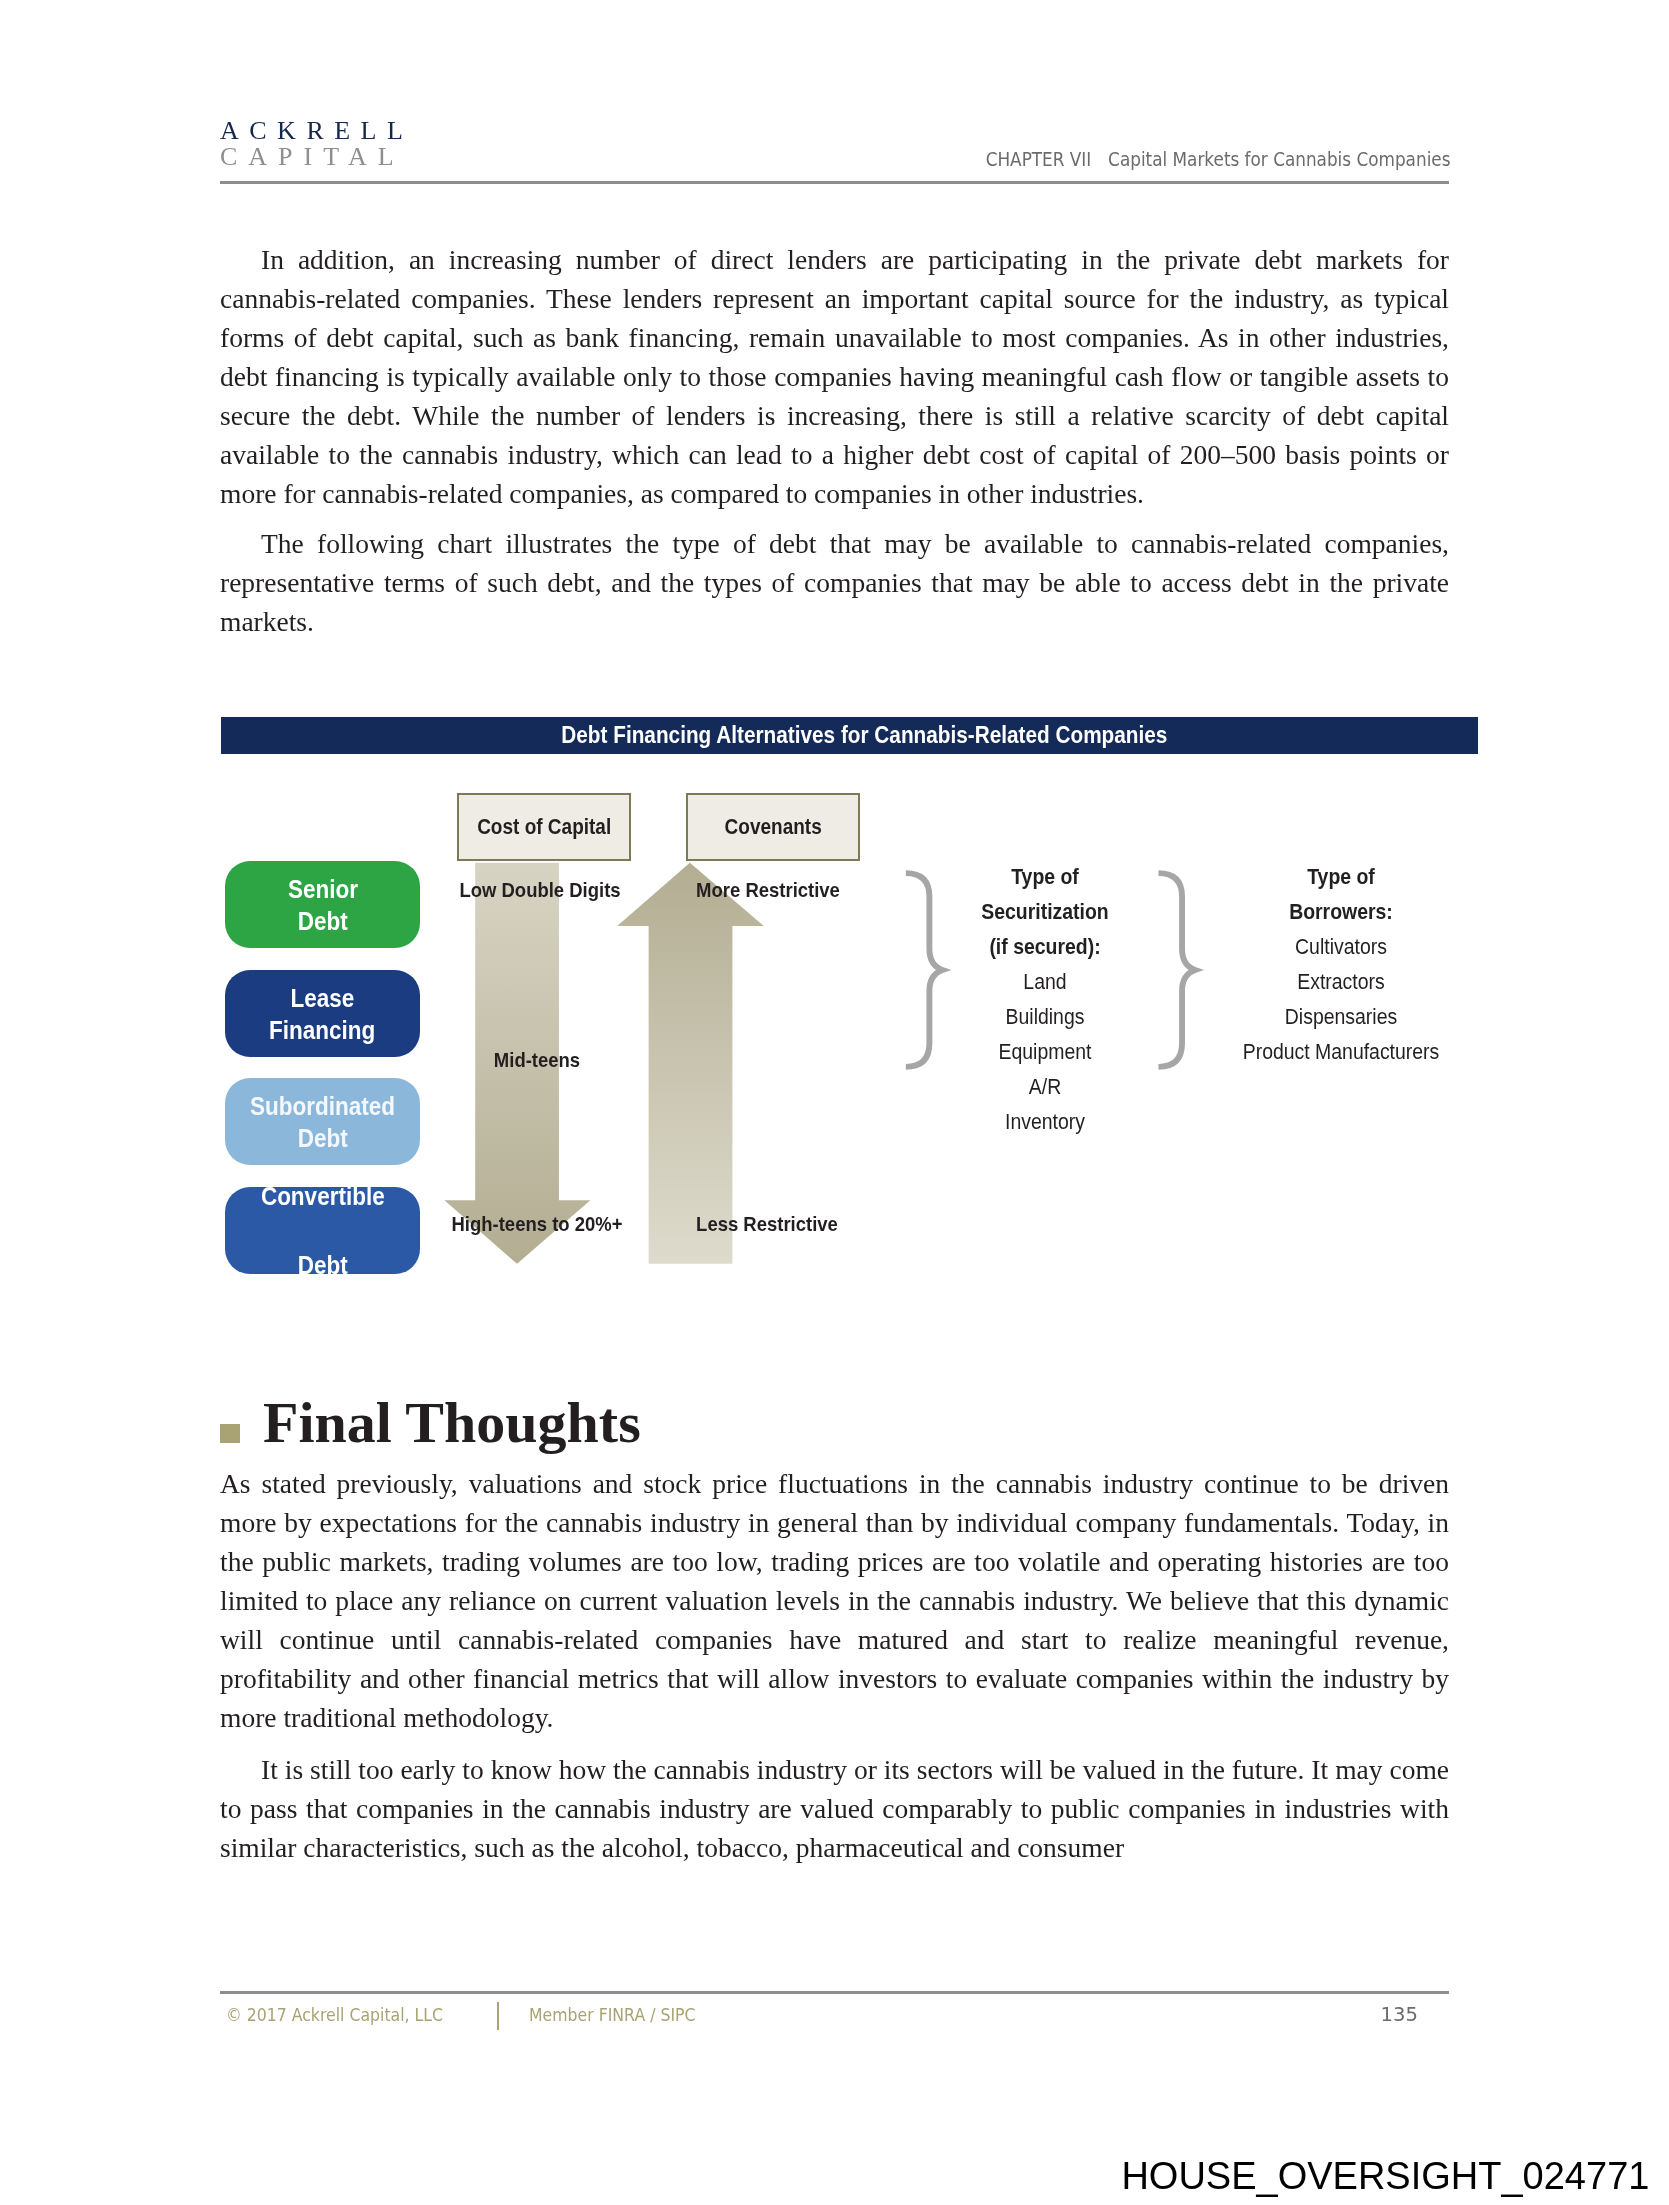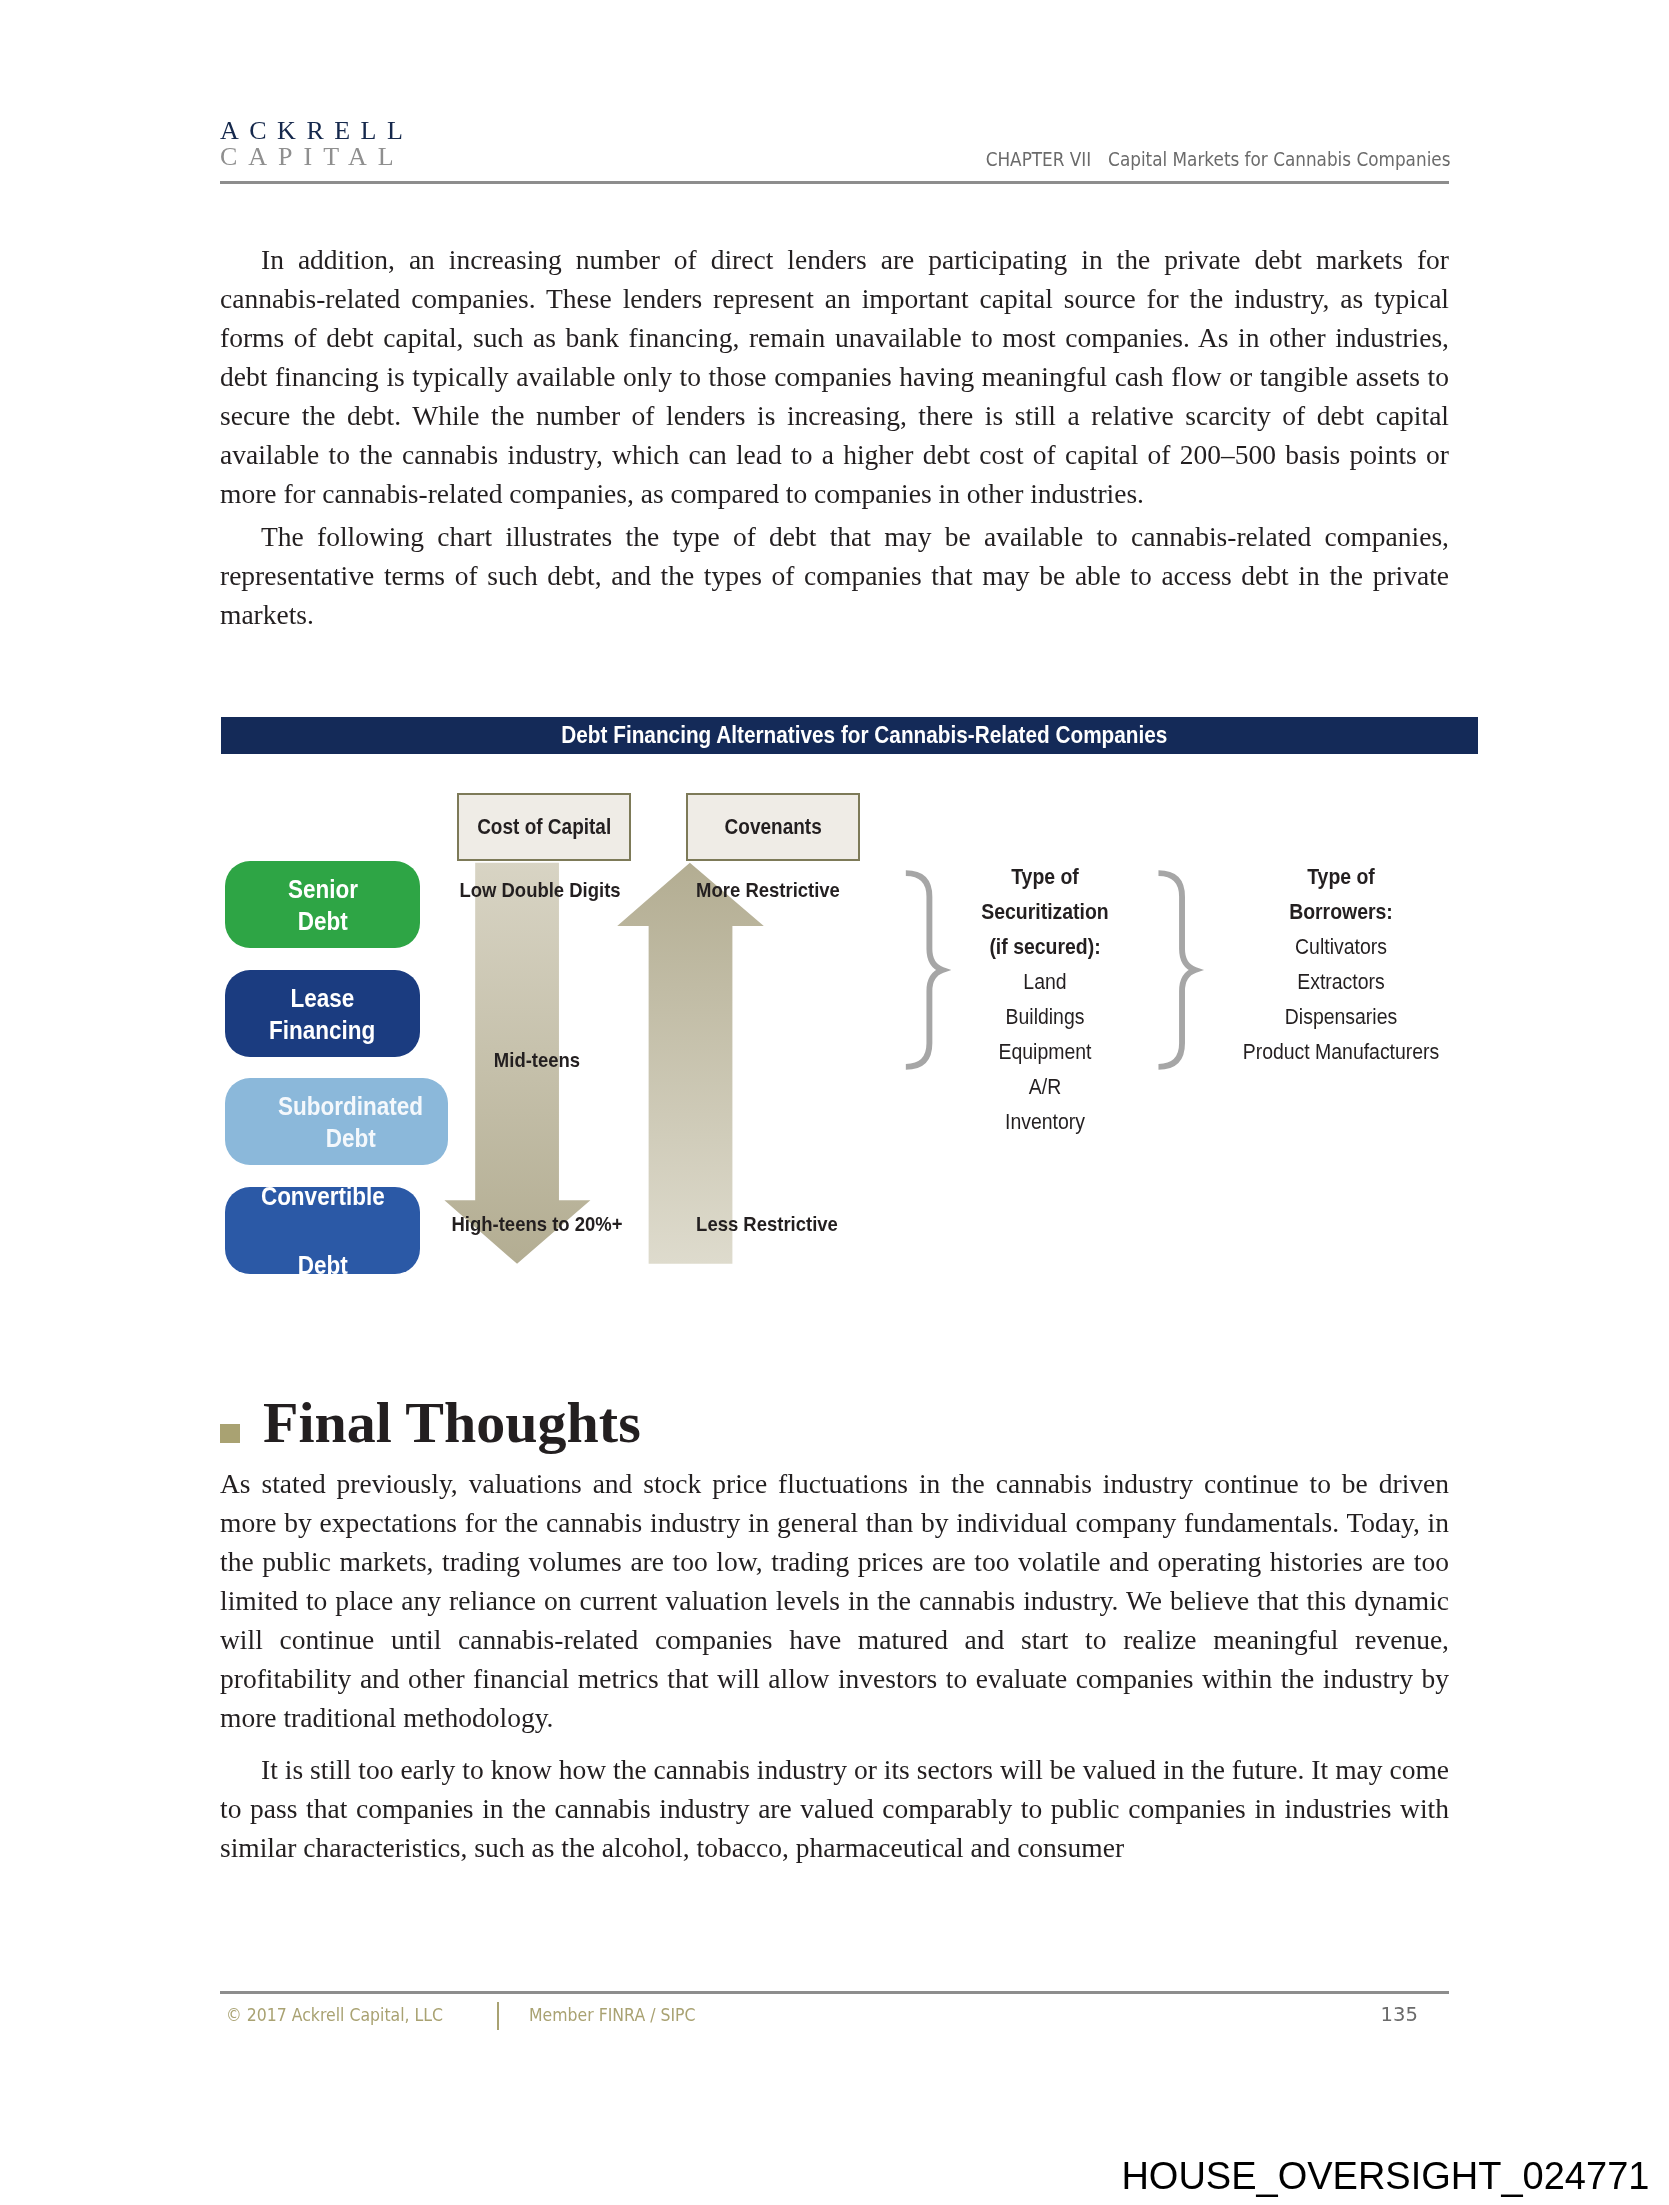--- a/index.html
+++ b/index.html
@@ -45,41 +45,41 @@
 
 <div class="abs logo-top">ACKRELL</div>
 <div class="abs logo-bot">CAPITAL</div>
 <div class="abs chapter">
   <span>CHAPTER VII</span><span class="gap"></span><span>Capital Markets for Cannabis Companies</span>
 </div>
 <div class="abs rule" style="left:220px; top:181px; width:1229px;"></div>
 
 <div class="abs para" style="left:220px; top:240px; width:1229px;">
   <p class="indent">In addition, an increasing number of direct lenders are participating in the private debt markets for cannabis-related companies. These lenders represent an important capital source for the industry, as typical forms of debt capital, such as bank financing, remain unavailable to most companies. As in other industries, debt financing is typically available only to those companies having meaningful cash flow or tangible assets to secure the debt. While the number of lenders is increasing, there is still a relative scarcity of debt capital available to the cannabis industry, which can lead to a higher debt cost of capital of 200–500 basis points or more for cannabis-related companies, as compared to companies in other industries.</p>
-  <p class="indent" style="margin-top:4px;">The following chart illustrates the type of debt that may be available to cannabis-related companies, representative terms of such debt, and the types of companies that may be able to access debt in the private markets.</p>
+  <p class="indent" style="margin-top:11px;">The following chart illustrates the type of debt that may be available to cannabis-related companies, representative terms of such debt, and the types of companies that may be able to access debt in the private markets.</p>
 </div>
 
 <div class="abs banner"><span>Debt Financing Alternatives for Cannabis-Related Companies</span></div>
 
 <div class="abs hdrbox" style="left:457px; width:174px;">
     <span>Cost of Capital</span>
   </div>
 <div class="abs hdrbox" style="left:686px; width:174px;">
     <span>Covenants</span>
   </div>
 
 <div class="abs debtbox" style="top:861px; height:87px; background:#2ea545;">
   <span>Senior</span>
     <span>Debt</span>
 </div>
 <div class="abs debtbox" style="top:970px; height:87px; background:#1b3c80;">
   <span>Lease</span>
     <span>Financing</span>
 </div>
-<div class="abs debtbox" style="top:1078px; height:87px; background:#8bb8da; color:#f4f8fc;padding-left:28px;">
+<div class="abs debtbox" style="top:1078px; height:87px; background:#8bb8da; color:#f4f8fc;">
   <span>Subordinated</span>
     <span>Debt</span>
 </div>
 <div class="abs debtbox" style="top:1187px; height:87px; background:#2b59a6;gap:37px;">
   <span>Convertible</span>
     <span>Debt</span>
 </div>
 
 <svg class="abs" style="left:0; top:0;" width="1669" height="2205" viewBox="0 0 2550 3369">
   <defs>

